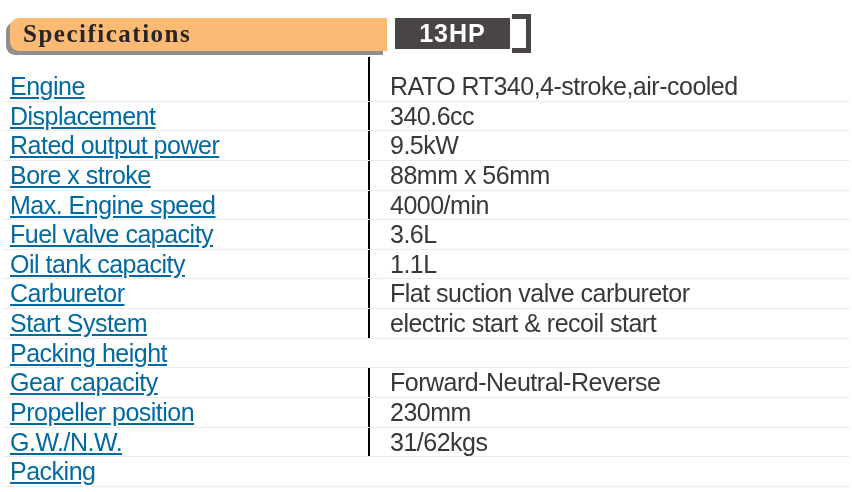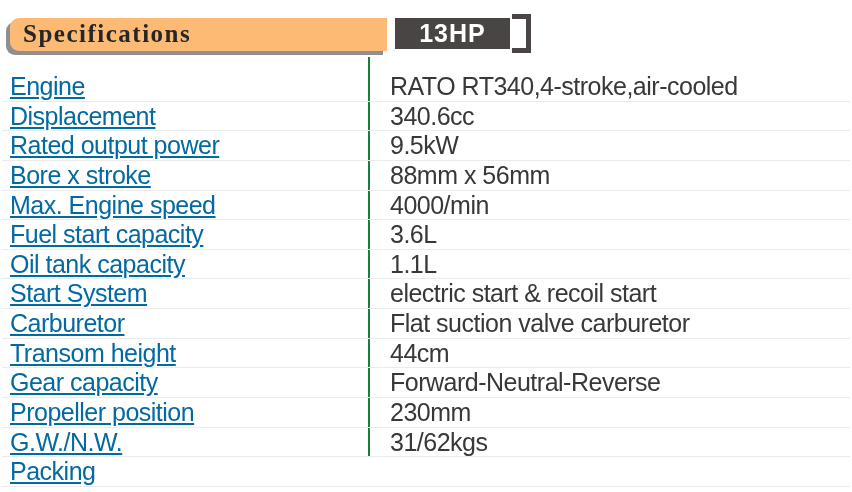--- a/index.html
+++ b/index.html
@@ -78,21 +78,21 @@
     letter-spacing:-0.5px;
     line-height:29px;
     color:#0369a1;
     white-space:nowrap;
     overflow:hidden;
     text-decoration:underline;
   }
   .cell-value{
     flex:1;
     box-sizing:border-box;
-    border-left:2px solid #15803d;
+    border-left:2px solid #000000;
     padding-left:20px;
     font-size:25px;
     letter-spacing:-0.5px;
     line-height:29px;
     color:#383838;
     white-space:nowrap;
     overflow:hidden;
   }
 </style>
 </head>
@@ -131,42 +131,41 @@
     <div class="cell-label">Bore x stroke</div>
     <div class="cell-value">88mm x 56mm</div>
   </div>
 
   <div class="spec-row">
     <div class="cell-label">Max. Engine speed</div>
     <div class="cell-value">4000/min</div>
   </div>
 
   <div class="spec-row">
-    <div class="cell-label">Fuel start capacity</div>
+    <div class="cell-label">Fuel valve capacity</div>
     <div class="cell-value">3.6L</div>
   </div>
 
   <div class="spec-row">
     <div class="cell-label">Oil tank capacity</div>
     <div class="cell-value">1.1L</div>
   </div>
 
   <div class="spec-row">
+    <div class="cell-label">Carburetor</div>
+    <div class="cell-value">Flat suction valve carburetor</div>
+  </div>
+
+  <div class="spec-row">
     <div class="cell-label">Start System</div>
     <div class="cell-value">electric start &amp; recoil start</div>
   </div>
 
   <div class="spec-row">
-    <div class="cell-label">Carburetor</div>
-    <div class="cell-value">Flat suction valve carburetor</div>
-  </div>
-
-  <div class="spec-row">
-    <div class="cell-label">Transom height</div>
-    <div class="cell-value">44cm</div>
+    <div class="cell-label">Packing height</div>
   </div>
 
   <div class="spec-row">
     <div class="cell-label">Gear capacity</div>
     <div class="cell-value">Forward-Neutral-Reverse</div>
   </div>
 
   <div class="spec-row">
     <div class="cell-label">Propeller position</div>
     <div class="cell-value">230mm</div>

